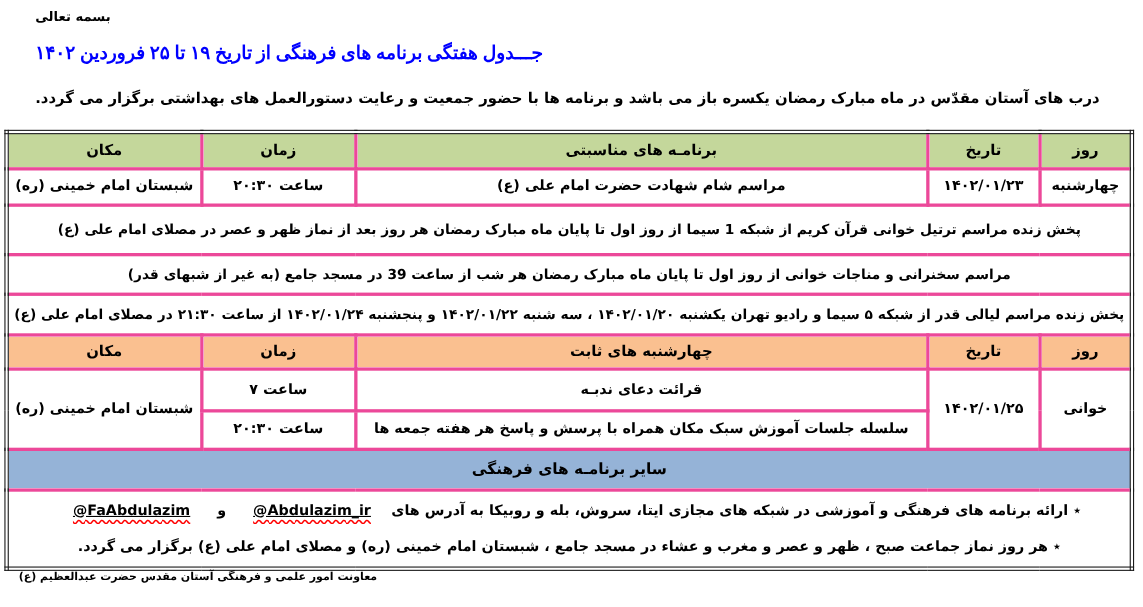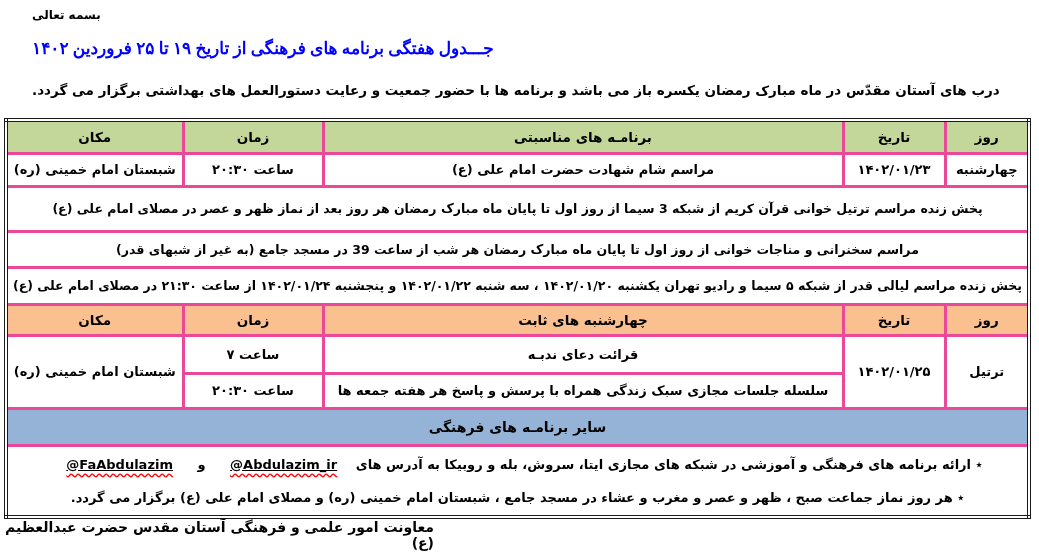--- a/index.html
+++ b/index.html
@@ -25,21 +25,21 @@
   td.cell{font-size:13px;}
   td.full{font-size:12.5px;}
   tr.banner td{background:var(--blue-banner,#95b3d7);font-size:14px;}
   td.notes{white-space:normal;}
   .note-line{display:block;line-height:33px;font-size:13px;white-space:nowrap;}
   .handle{direction:ltr;unicode-bidi:isolate;display:inline-block;
     text-decoration:underline;margin:0 14px;}
   .handle .wavy{text-decoration:underline wavy var(--squiggle-red,#ff0000);
     text-underline-offset:4px;}
   .conj{display:inline-block;margin:0 6px;}
-  .doc-footer{position:absolute;top:519px;left:4px;width:430px;text-align:right;font-size:14px;}
+  .doc-footer{position:absolute;top:519px;left:17px;width:430px;text-align:left;font-size:10px;}
 </style>
 </head>
 <body>
 
 <div class="besmele center">بسمه تعالی</div>
 <div class="main-title center">جـــدول هفتگی برنامه های فرهنگی از تاریخ ۱۹ تا ۲۵ فروردین ۱۴۰۲</div>
 <div class="subtitle center">درب های آستان مقدّس در ماه مبارک رمضان یکسره باز می باشد و برنامه ها با حضور جمعیت و رعایت دستورالعمل های بهداشتی برگزار می گردد.</div>
 
 <div class="tbl-wrap">
 <table class="sched">
@@ -62,46 +62,46 @@
 
   <tr style="height:33px">
     <td class="cell">چهارشنبه</td>
     <td class="cell">۱۴۰۲/۰۱/۲۳</td>
     <td class="cell">مراسم شام شهادت حضرت امام علی (ع)</td>
     <td class="cell">ساعت ۲۰:۳۰</td>
     <td class="cell">شبستان امام خمینی (ره)</td>
   </tr>
 
   <tr style="height:45px">
-    <td class="full" colspan="5">پخش زنده مراسم ترتیل خوانی قرآن کریم از شبکه 3 سیما از روز اول تا پایان ماه مبارک رمضان هر روز بعد از نماز ظهر و عصر در مصلای امام علی (ع)</td>
+    <td class="full" colspan="5">پخش زنده مراسم ترتیل خوانی قرآن کریم از شبکه 1 سیما از روز اول تا پایان ماه مبارک رمضان هر روز بعد از نماز ظهر و عصر در مصلای امام علی (ع)</td>
   </tr>
   <tr style="height:36px">
     <td class="full" colspan="5">مراسم سخنرانی و مناجات خوانی از روز اول تا پایان ماه مبارک رمضان هر شب از ساعت 39 در مسجد جامع (به غیر از شبهای قدر)</td>
   </tr>
   <tr style="height:37px">
     <td class="full" colspan="5">پخش زنده مراسم لیالی قدر از شبکه ۵ سیما و رادیو تهران یکشنبه ۱۴۰۲/۰۱/۲۰ ، سه شنبه ۱۴۰۲/۰۱/۲۲ و پنجشنبه ۱۴۰۲/۰۱/۲۴ از ساعت ۲۱:۳۰ در مصلای امام علی (ع)</td>
   </tr>
 
   <tr class="hdr-orange" style="height:31px">
     <th>روز</th>
     <th>تاریخ</th>
     <th>چهارشنبه های ثابت</th>
     <th>زمان</th>
     <th>مکان</th>
   </tr>
 
   <tr style="height:38px">
-    <td class="cell" rowspan="2">ترتیل</td>
+    <td class="cell" rowspan="2">خوانی</td>
     <td class="cell" rowspan="2">۱۴۰۲/۰۱/۲۵</td>
     <td class="cell">قرائت دعای ندبـه</td>
     <td class="cell">ساعت ۷</td>
     <td class="cell" rowspan="2">شبستان امام خمینی (ره)</td>
   </tr>
   <tr style="height:35px">
-    <td class="cell">سلسله جلسات مجازی سبک زندگی همراه با پرسش و پاسخ هر هفته جمعه ها</td>
+    <td class="cell">سلسله جلسات آموزش سبک مکان همراه با پرسش و پاسخ هر هفته جمعه ها</td>
     <td class="cell">ساعت ۲۰:۳۰</td>
   </tr>
 
   <tr class="banner" style="height:37px">
     <td colspan="5">سایر برنامـه های فرهنگی</td>
   </tr>
 
   <tr style="height:69px">
     <td class="notes" colspan="5">
       <span class="note-line">

